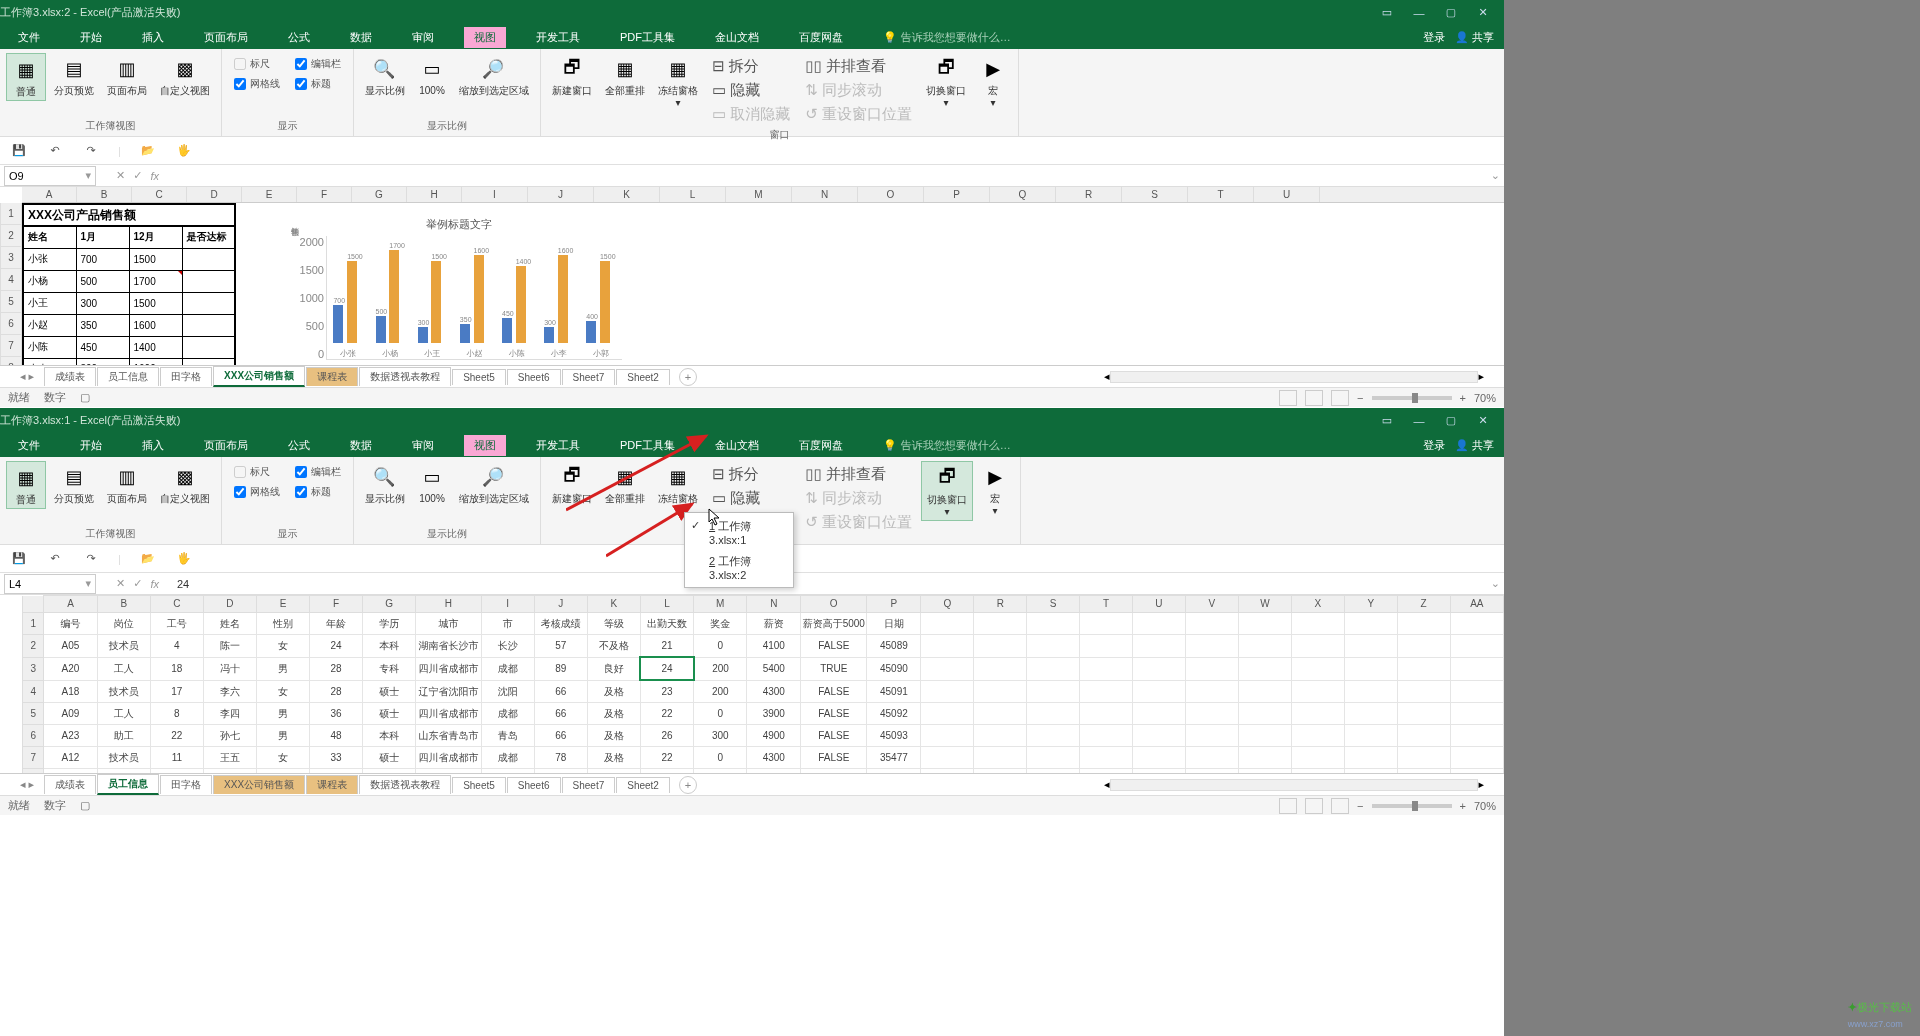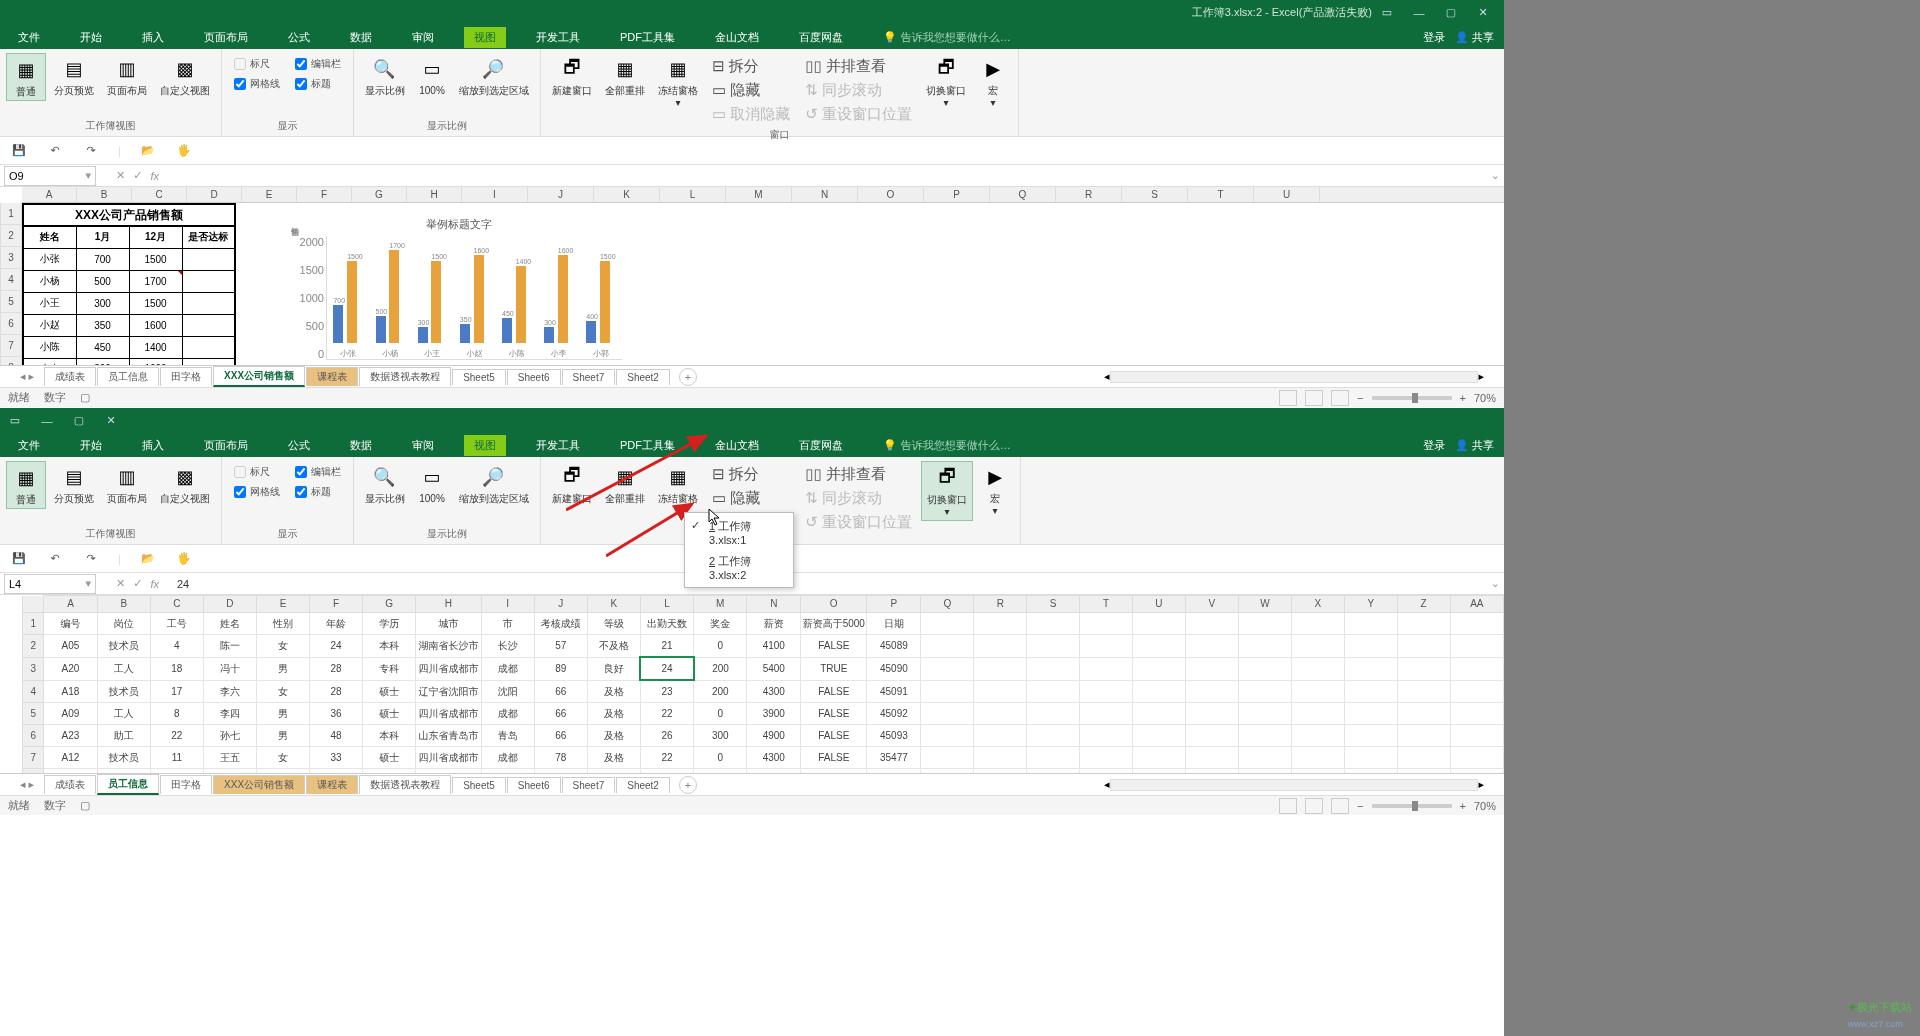--- a/index.html
+++ b/index.html
@@ -1,26 +1,26 @@
 <!DOCTYPE html>
 <html><head>
 <meta charset="utf-8">
 <style>
 *{margin:0;padding:0;box-sizing:border-box;font-family:"Microsoft YaHei",sans-serif;font-size:11px}
 body{background:#fff;width:1920px;height:1036px;overflow:hidden;position:relative}
 .win{position:absolute;left:0;width:1504px;background:#fff}
 .win1{top:0;height:408px}
 .win2{top:408px;height:400px}
 .titlebar{height:25px;background:#0e6b3a;color:#cde;display:flex;align-items:center;font-size:11px}
-.title-center{flex:1;text-align:right;color:#d0e5d8}
+.title-center{flex:1;text-align:left;color:#d0e5d8}
 .winbtns{display:flex;gap:2px;padding-right:6px}
 .winbtn{width:30px;height:20px;display:flex;align-items:center;justify-content:center;color:#cde;cursor:pointer}
 .menubar{height:24px;background:#0e6b3a;display:flex;align-items:center;padding-left:8px;gap:20px}
 .menu-item{padding:3px 10px;color:#fff;cursor:pointer}
-.menu-item.active{background:#84cc16;color:#0e6b3a}
+.menu-item.active{background:#f9a8d4;color:#0e6b3a}
 .tell-me{color:#a8d0b8;margin-left:10px;display:flex;align-items:center;gap:4px}
 .menubar-right{margin-left:auto;display:flex;gap:10px;padding-right:10px;color:#fff}
 .ribbon{height:88px;background:#f5f5f5;border-bottom:1px solid #ddd;display:flex}
 .ribgroup{border-right:1px solid #ddd;padding:2px 6px;display:flex;flex-direction:column;align-items:center;justify-content:space-between}
 .ribgroup-main{display:flex;align-items:flex-start;gap:3px;padding-top:2px}
 .ribgroup-label{font-size:10px;color:#666;padding-bottom:1px}
 .bigbtn{display:flex;flex-direction:column;align-items:center;gap:2px;padding:2px 5px;cursor:pointer;min-width:38px}
 .bigbtn.active{background:#d4e8dc;border:1px solid #8fc7a5}
 .bigbtn .ico{width:28px;height:28px;display:flex;align-items:center;justify-content:center;font-size:18px}
 .bigbtn .lbl{font-size:10px;color:#333;text-align:center;line-height:1.2}
@@ -36,21 +36,21 @@
 .namebox{width:92px;height:20px;border:1px solid #ccc;margin-left:4px;padding:0 4px;display:flex;align-items:center;justify-content:space-between;font-size:11px}
 .fx-area{display:flex;align-items:center;margin-left:20px;gap:8px;color:#999}
 .fx-val{color:#333;margin-left:10px}
 .expand-fb{position:absolute;right:4px;color:#999;cursor:pointer}
 .sheet-area{position:relative;background:#fff;height:178px;overflow:hidden}
 .colhdr-row{height:16px;background:#efefef;border-bottom:1px solid #ccc;display:flex;margin-left:22px}
 .colhdr{border-right:1px solid #ddd;text-align:center;font-size:10px;color:#555;line-height:16px}
 .rowhdr-col{position:absolute;left:0;top:16px;width:22px}
 .rowhdr{height:22px;background:#efefef;border:1px solid #ddd;border-top:none;text-align:center;font-size:10px;color:#555;line-height:22px}
 .data-table{position:absolute;left:22px;top:16px;border-collapse:collapse}
-.data-table td{border:1px solid #999;height:22px;text-align:center;font-size:10px;background:#fff;padding:0 4px}
+.data-table td{border:1px solid #999;height:22px;font-size:10px;background:#fff;padding:0 4px}
 .title-row td{font-weight:bold;font-size:12px}
 .chart{position:absolute;left:296px;top:30px;width:326px;height:150px}
 .chart-title{text-align:center;font-size:11px;color:#555;margin-bottom:4px}
 .chart-body{display:flex;height:124px}
 .chart-y{width:30px;display:flex;flex-direction:column;justify-content:space-between;font-size:8px;color:#888;text-align:right;padding-right:2px}
 .chart-y-label{position:absolute;left:-8px;top:4px;font-size:8px;color:#888;writing-mode:vertical-rl}
 .chart-plot{flex:1;display:flex;align-items:flex-end;justify-content:space-around;border-left:1px solid #ddd;border-bottom:1px solid #ddd;position:relative}
 .bar-grp{display:flex;align-items:flex-end;gap:3px;flex-direction:column;align-items:center}
 .bars{display:flex;align-items:flex-end;gap:2px}
 .bar{width:10px}
@@ -452,20 +452,21 @@
           <div class="zoom-thumb"></div>
         </div>
       <span>+</span>
       <span>70%</span>
     </div>
   </div>
 </div>
 
 <div class="win win2">
   <div class="titlebar">
+    <div class="title-center">工作簿3.xlsx:1 - Excel(产品激活失败)</div>
     <div class="winbtns">
       <div class="winbtn">▭</div>
       <div class="winbtn">—</div>
       <div class="winbtn">▢</div>
       <div class="winbtn">✕</div>
     </div>
   </div>
   <div class="menubar">
     <span class="menu-item">文件</span>
     <span class="menu-item">开始</span>

